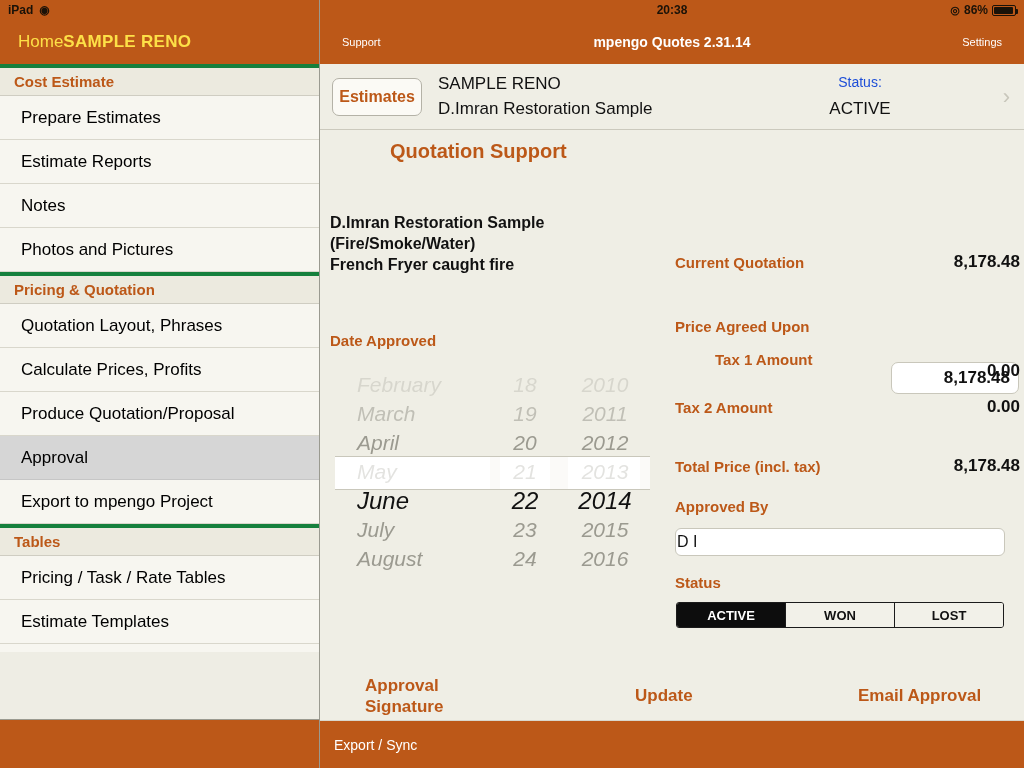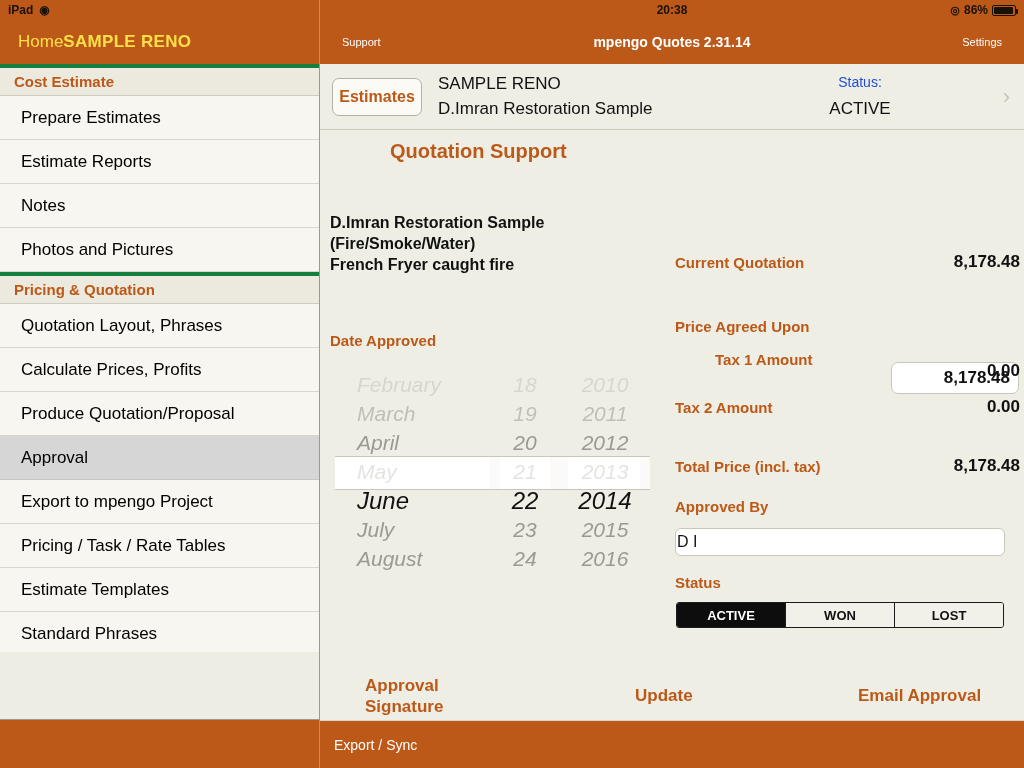--- a/index.html
+++ b/index.html
@@ -237,20 +237,21 @@
         <div class="menu-item">Prepare Estimates</div>
         <div class="menu-item">Estimate Reports</div>
         <div class="menu-item">Notes</div>
         <div class="menu-item">Photos and Pictures</div>
         <div class="sec-header">Pricing &amp; Quotation</div>
         <div class="menu-item">Quotation Layout, Phrases</div>
         <div class="menu-item">Calculate Prices, Profits</div>
         <div class="menu-item">Produce Quotation/Proposal</div>
         <div class="menu-item selected">Approval</div>
         <div class="menu-item">Export to mpengo Project</div>
+        <div class="sec-header">Tables</div>
         <div class="menu-item">Pricing / Task / Rate Tables</div>
         <div class="menu-item">Estimate Templates</div>
         <div class="menu-item">Standard Phrases</div>
       </div>
 
     <div class="sidebar-filler"></div>
     <div class="bottom-bar-left"></div>
   </div>
 
   <div id="right-pane">

